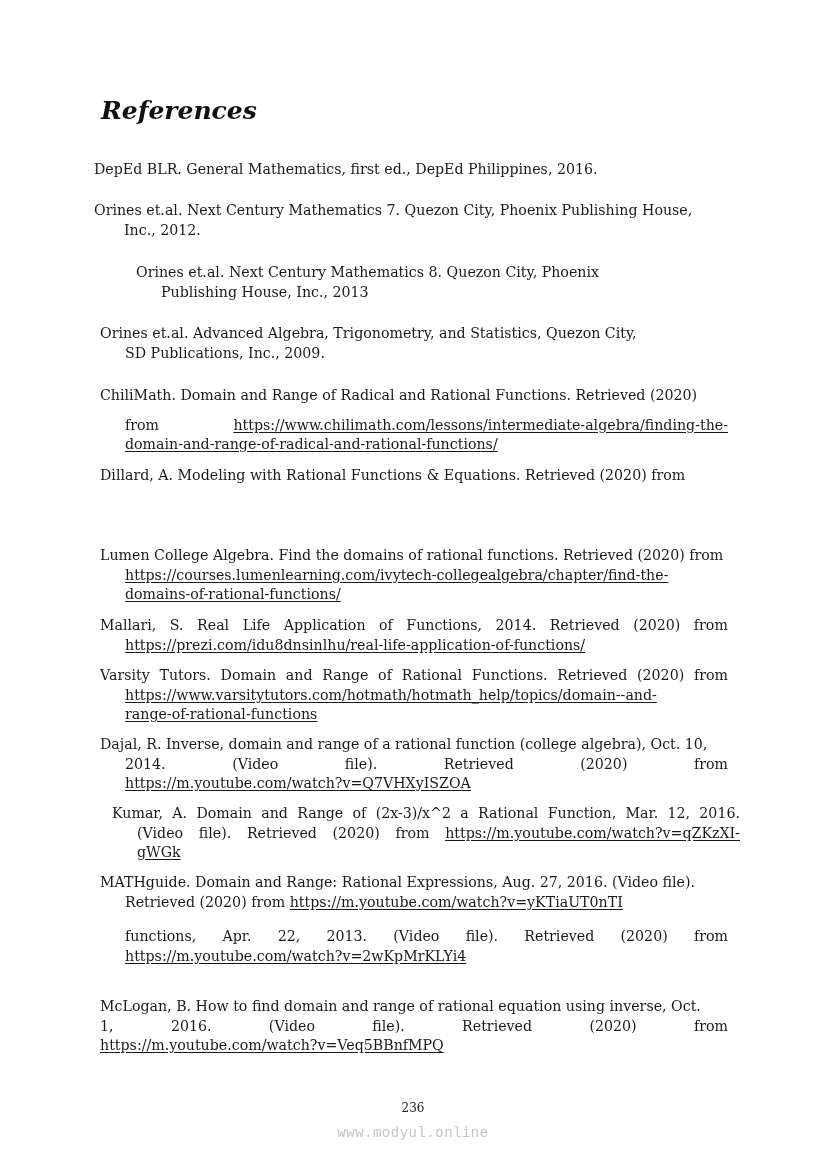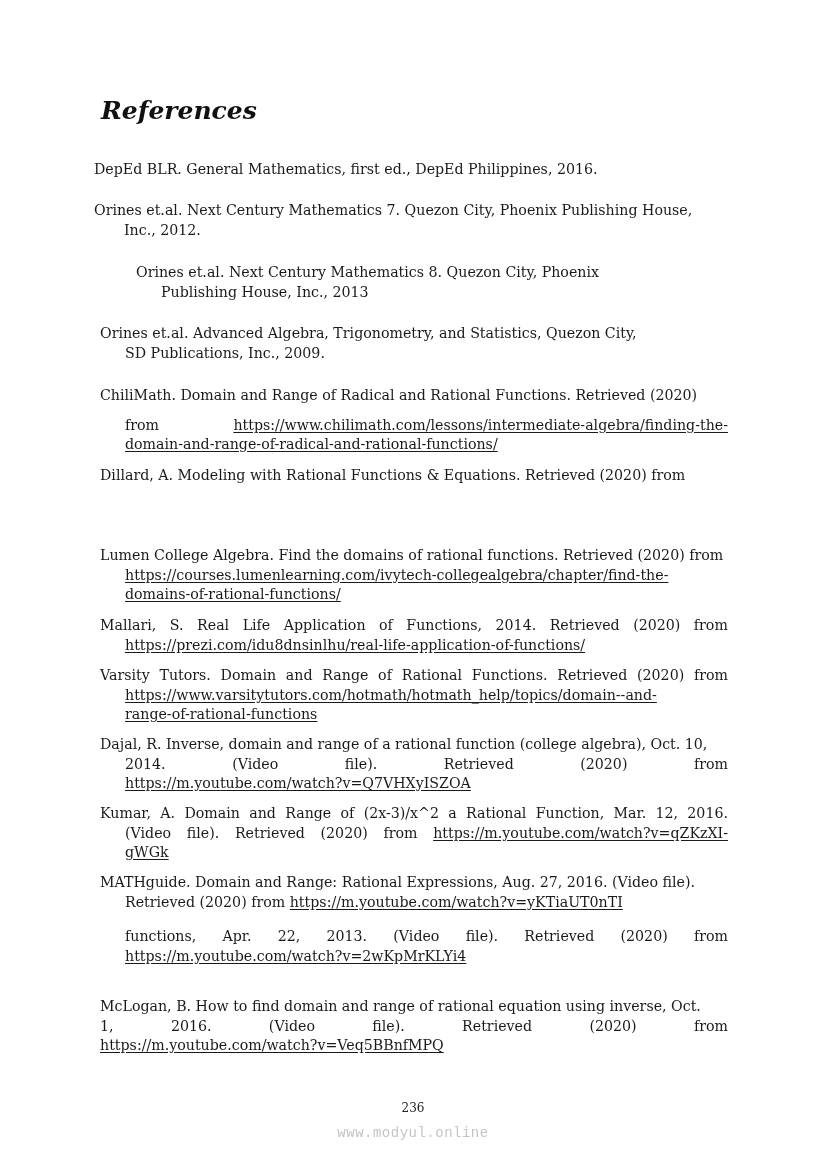--- a/index.html
+++ b/index.html
@@ -171,21 +171,21 @@
     <span>file).</span>
     <span>Retrieved</span>
     <span>(2020)</span>
     <span>from</span>
   </span>
   <span class="line indent">
     <a class="link">https://m.youtube.com/watch?v=Q7VHXyISZOA</a>
   </span>
 </div>
 
-<div class="ref" style="left:100px; top:804px; width:628px;">
+<div class="ref" style="left:112px; top:804px; width:628px;">
   <span class="just">
     <span>Kumar,</span>
     <span>A.</span>
     <span>Domain</span>
     <span>and</span>
     <span>Range</span>
     <span>of</span>
     <span>(2x-3)/x^2</span>
     <span>a</span>
     <span>Rational</span>

